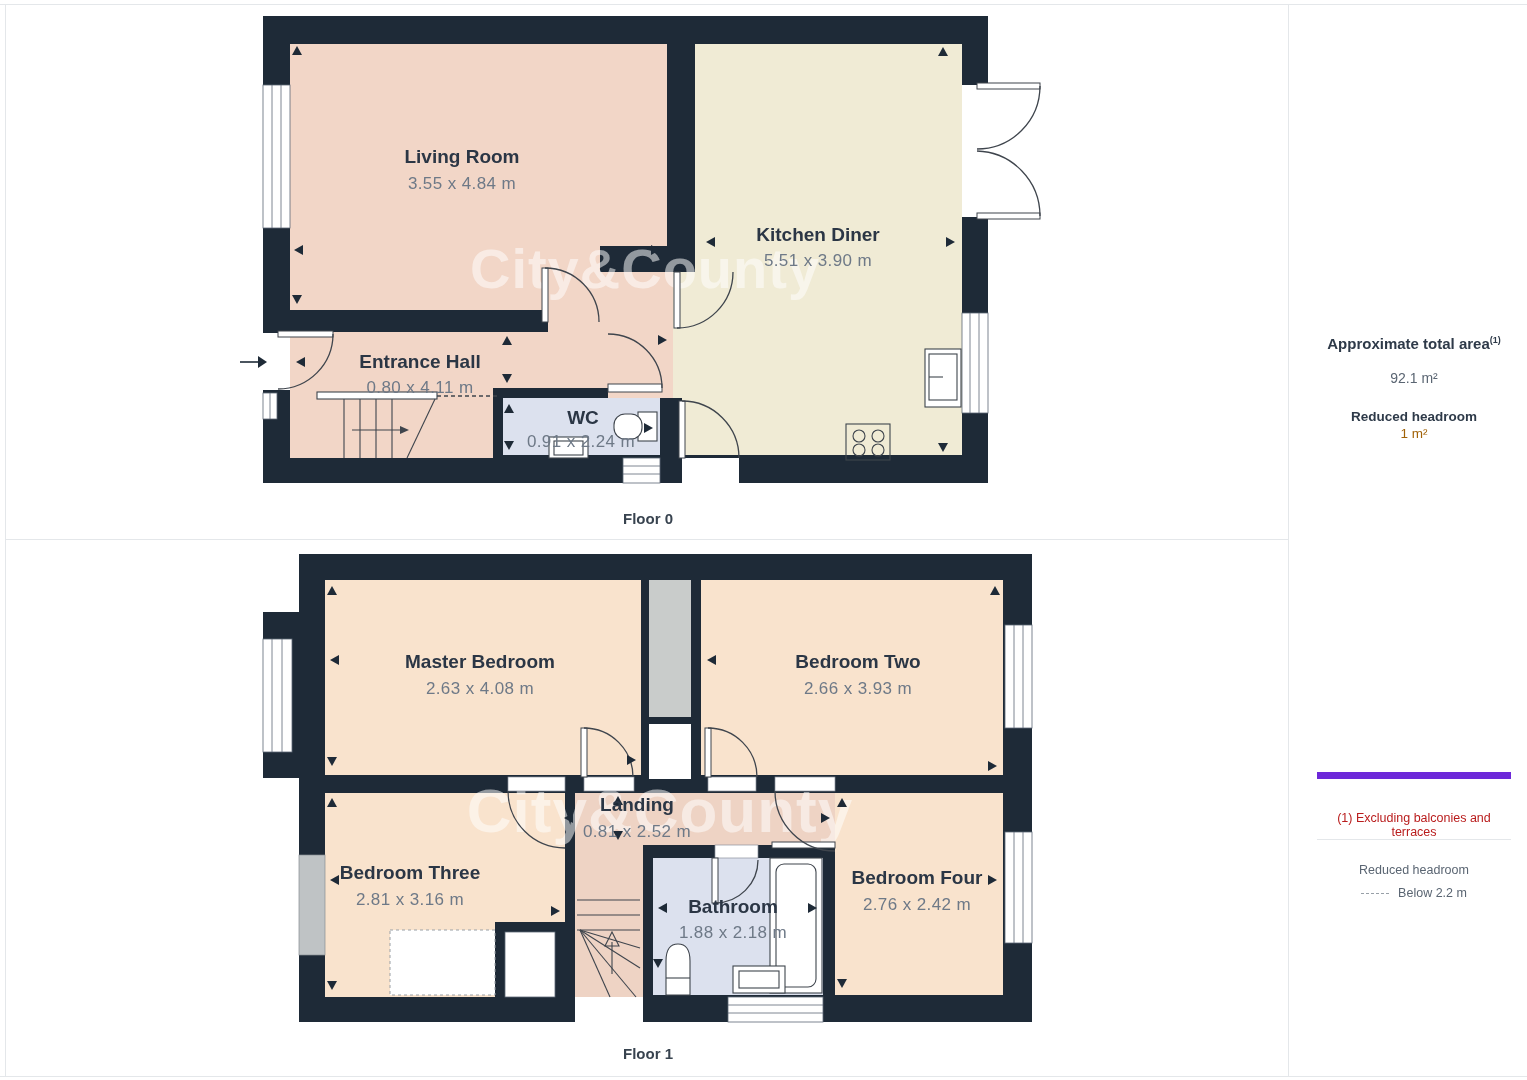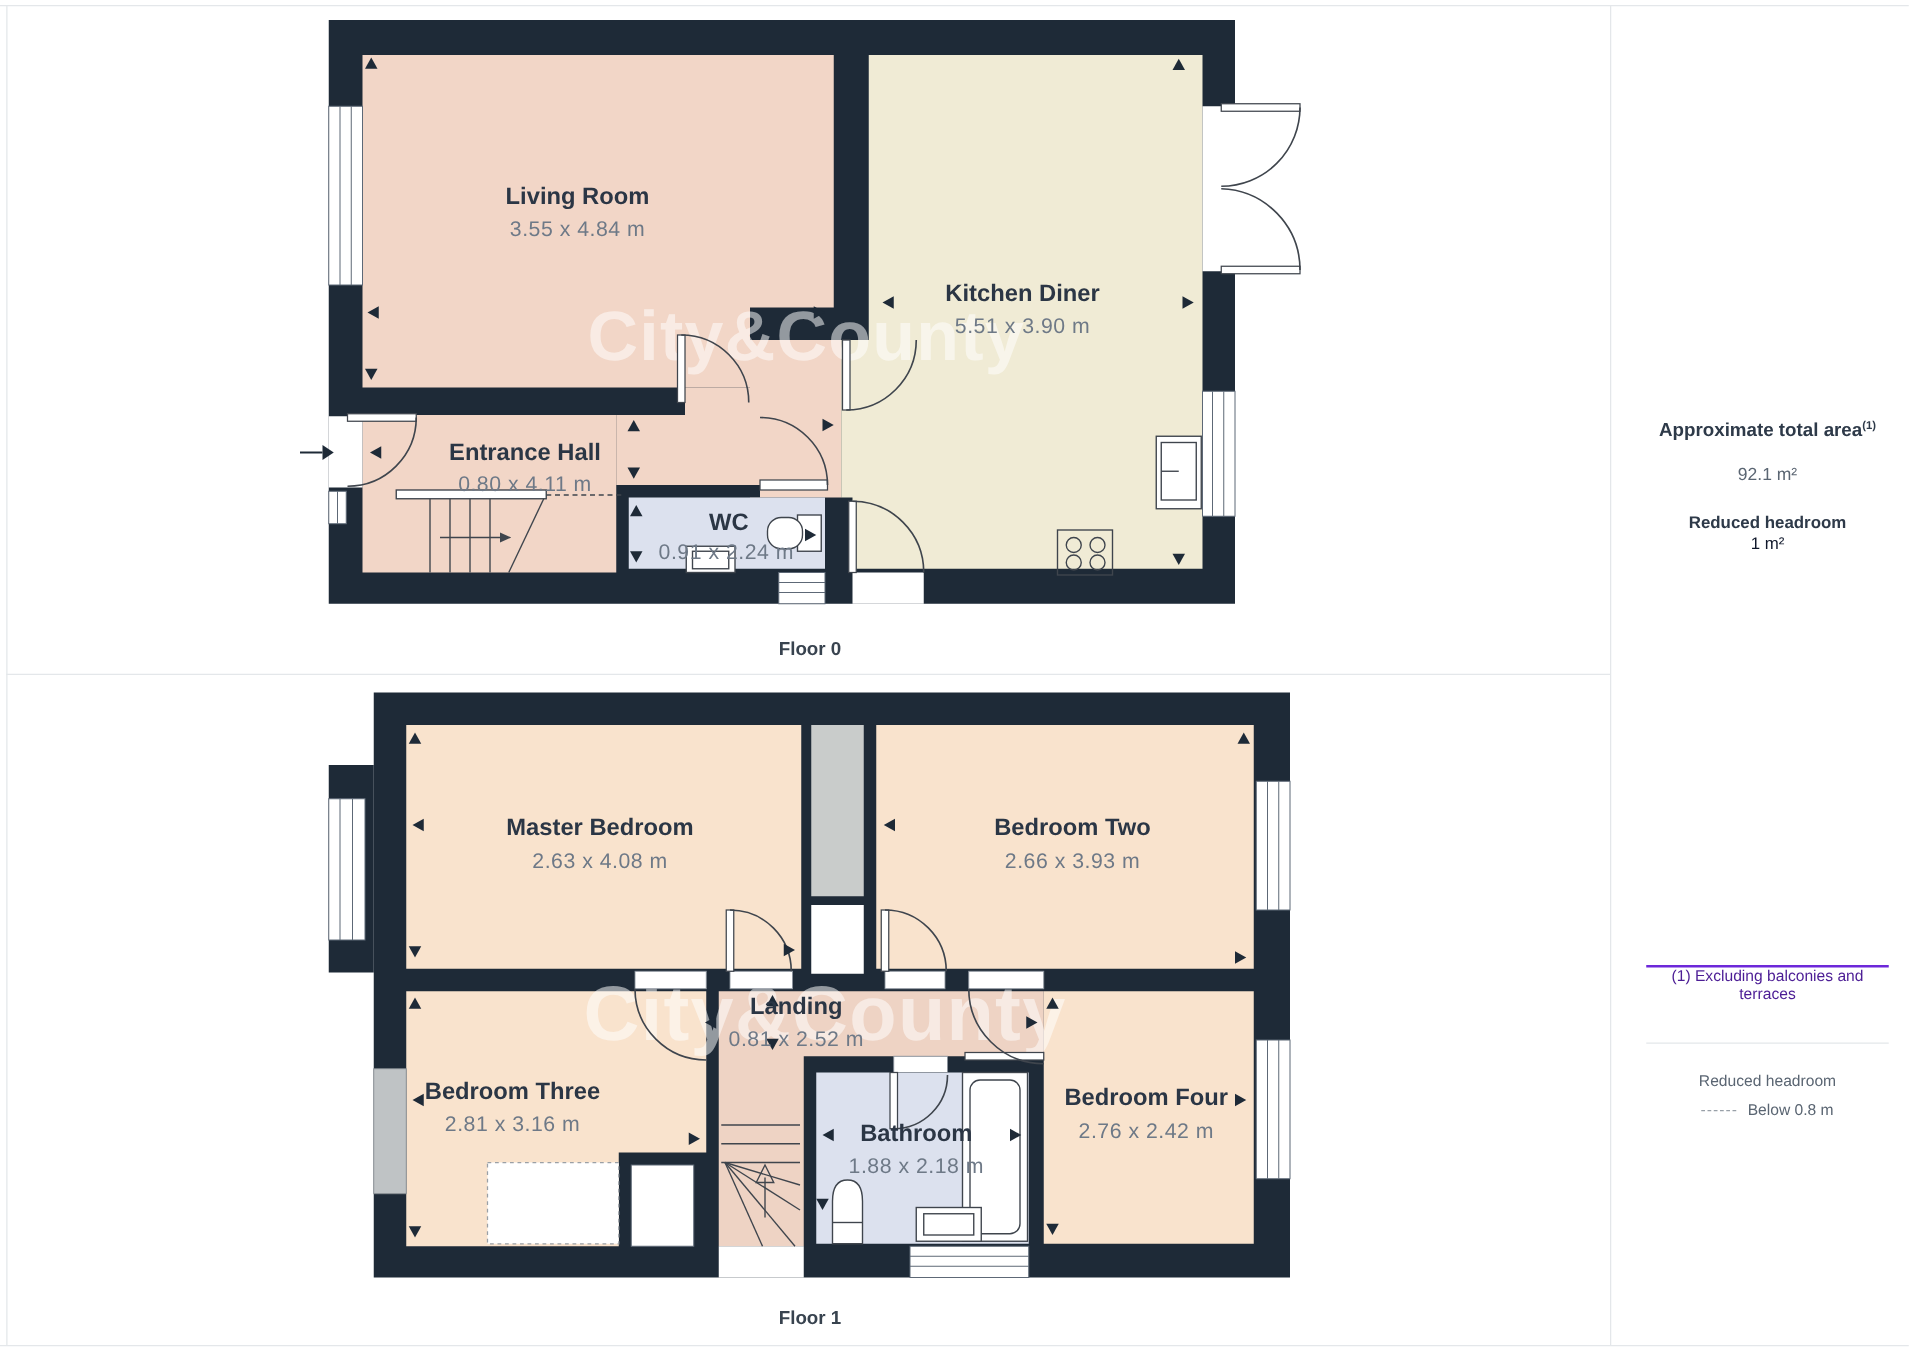--- a/index.html
+++ b/index.html
@@ -20,22 +20,22 @@
   .fixn{fill:none;stroke:#3f454d;stroke-width:1.1;}
   .tick{fill:#1e2a37;}
   .opening{fill:#ffffff;stroke:#8a919b;stroke-width:.7;}
   
   .sidebar{position:absolute;left:1288px;top:4px;width:223px;height:1072px;border-left:1px solid #e4e7ea;box-sizing:border-box;display:flex;flex-direction:column;padding-left:28px;}
   .sb-main{flex:0 0 768px;display:flex;flex-direction:column;align-items:center;justify-content:center;text-align:center;}
   .sb-area-label{font-size:15px;font-weight:bold;color:#2e3a49;}
   .sb-area-label sup{font-size:9px;}
   .sb-area-value{font-size:14px;color:#5a6572;margin-top:18px;}
   .sb-red-label{font-size:13.5px;font-weight:bold;color:#2e3a49;margin-top:23px;}
-  .sb-red-value{font-size:13.5px;color:#0f172a;margin-top:2px;}
-  .sb-note{flex:0 0 60px;border-top:2px solid #6d28d9;display:flex;align-items:flex-start;justify-content:center;font-size:12.5px;color:#4c1d95;text-align:center;}
+  .sb-red-value{font-size:13.5px;color:#a16207;margin-top:2px;}
+  .sb-note{flex:0 0 60px;border-top:7px solid #6d28d9;display:flex;align-items:flex-end;justify-content:center;font-size:12.5px;color:#b91c1c;text-align:center;}
   .sb-legend{flex:0 0 83px;border-top:1px solid #e4e7ea;display:flex;flex-direction:column;align-items:center;justify-content:center;font-size:12.5px;color:#5a6572;}
   .sb-legend-row{display:flex;align-items:center;margin-top:9px;}
   .dashed-swatch{display:inline-block;width:28px;border-top:1px dashed #98a0a8;margin-right:9px;}
   .sb-disclaimer{flex:1 1 auto;border-top:1px solid #e4e7ea;display:flex;flex-direction:column;align-items:center;justify-content:center;text-align:center;}
   .sb-disclaimer-text{width:186px;font-size:11.5px;line-height:15px;color:#5a6572;}
   .sb-brand{margin-top:26px;font-size:13.5px;letter-spacing:1px;color:#3c4654;}
   .sb-brand b{font-weight:bold;}
 </style>
 </head>
 <body>
@@ -314,16 +314,16 @@
     <div class="sb-red-label">Reduced headroom</div>
     <div class="sb-red-value">1 m²</div>
   </div>
   <div class="sb-note">
     <span>(1) Excluding balconies and terraces</span>
   </div>
   <div class="sb-legend">
     <span>Reduced headroom</span>
     <span class="sb-legend-row">
       <span class="dashed-swatch"></span>
-      <span>Below 0.8 m</span>
+      <span>Below 2.2 m</span>
     </span>
   </div>
 </div>
 
 </body></html>

